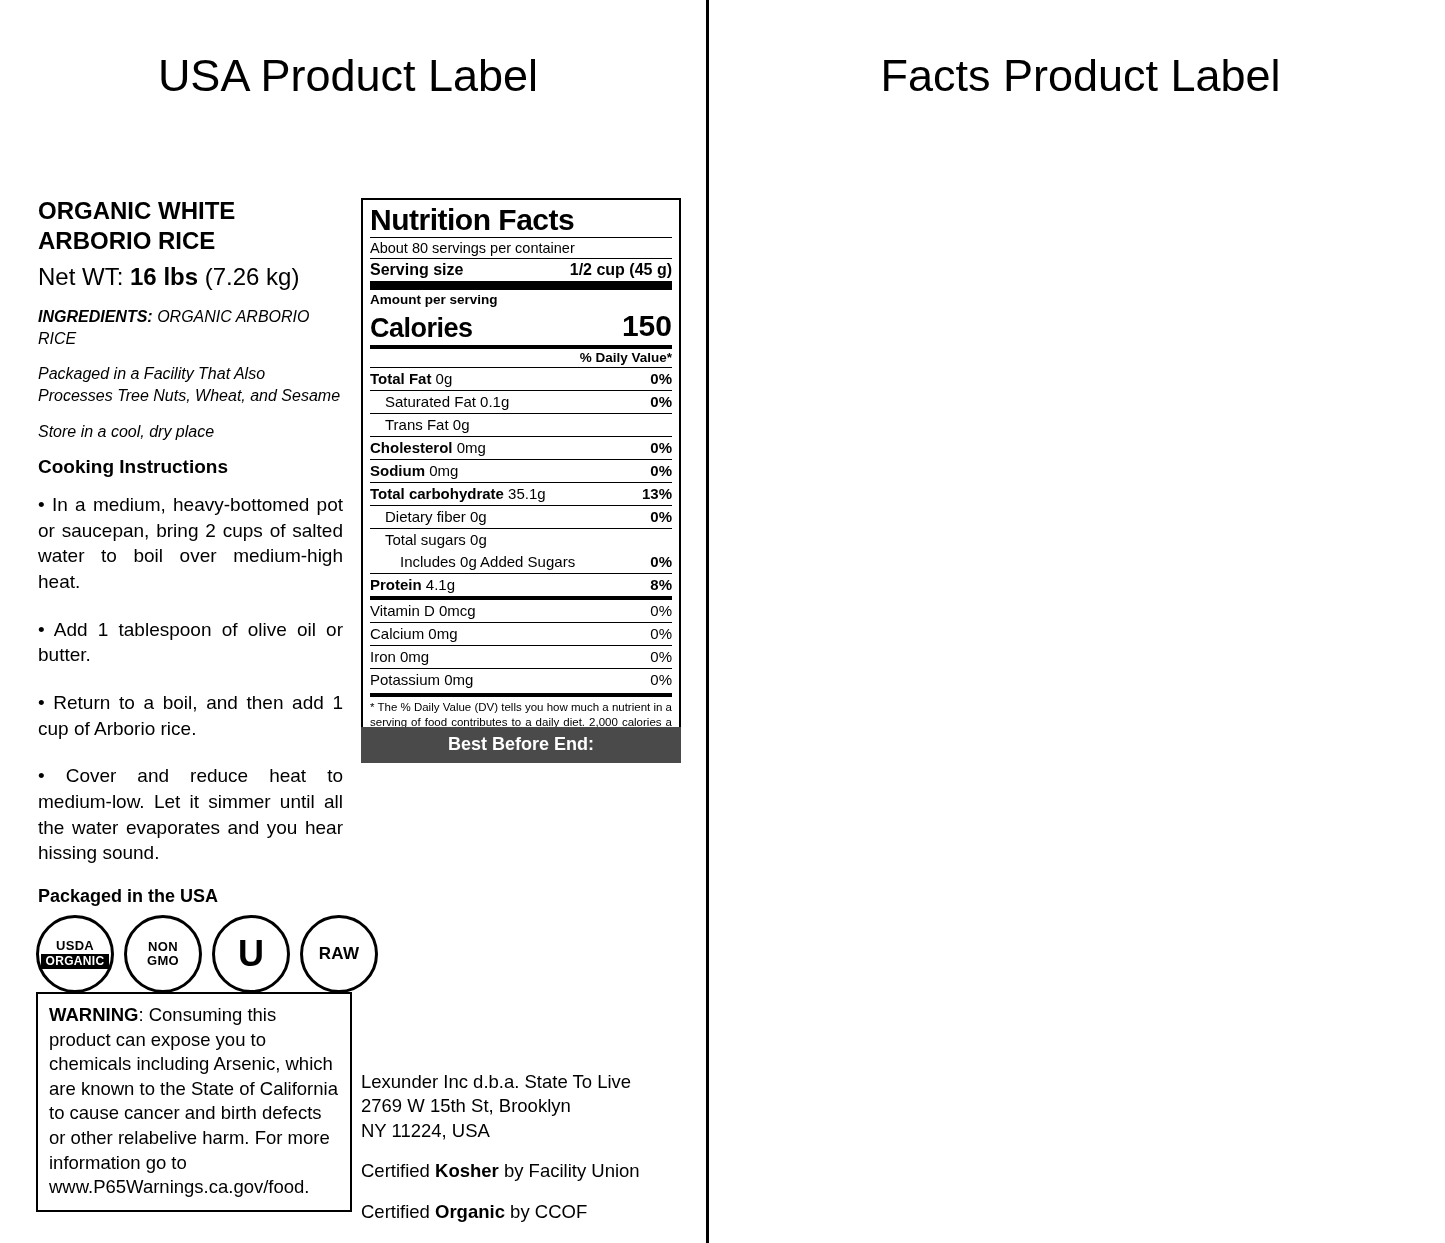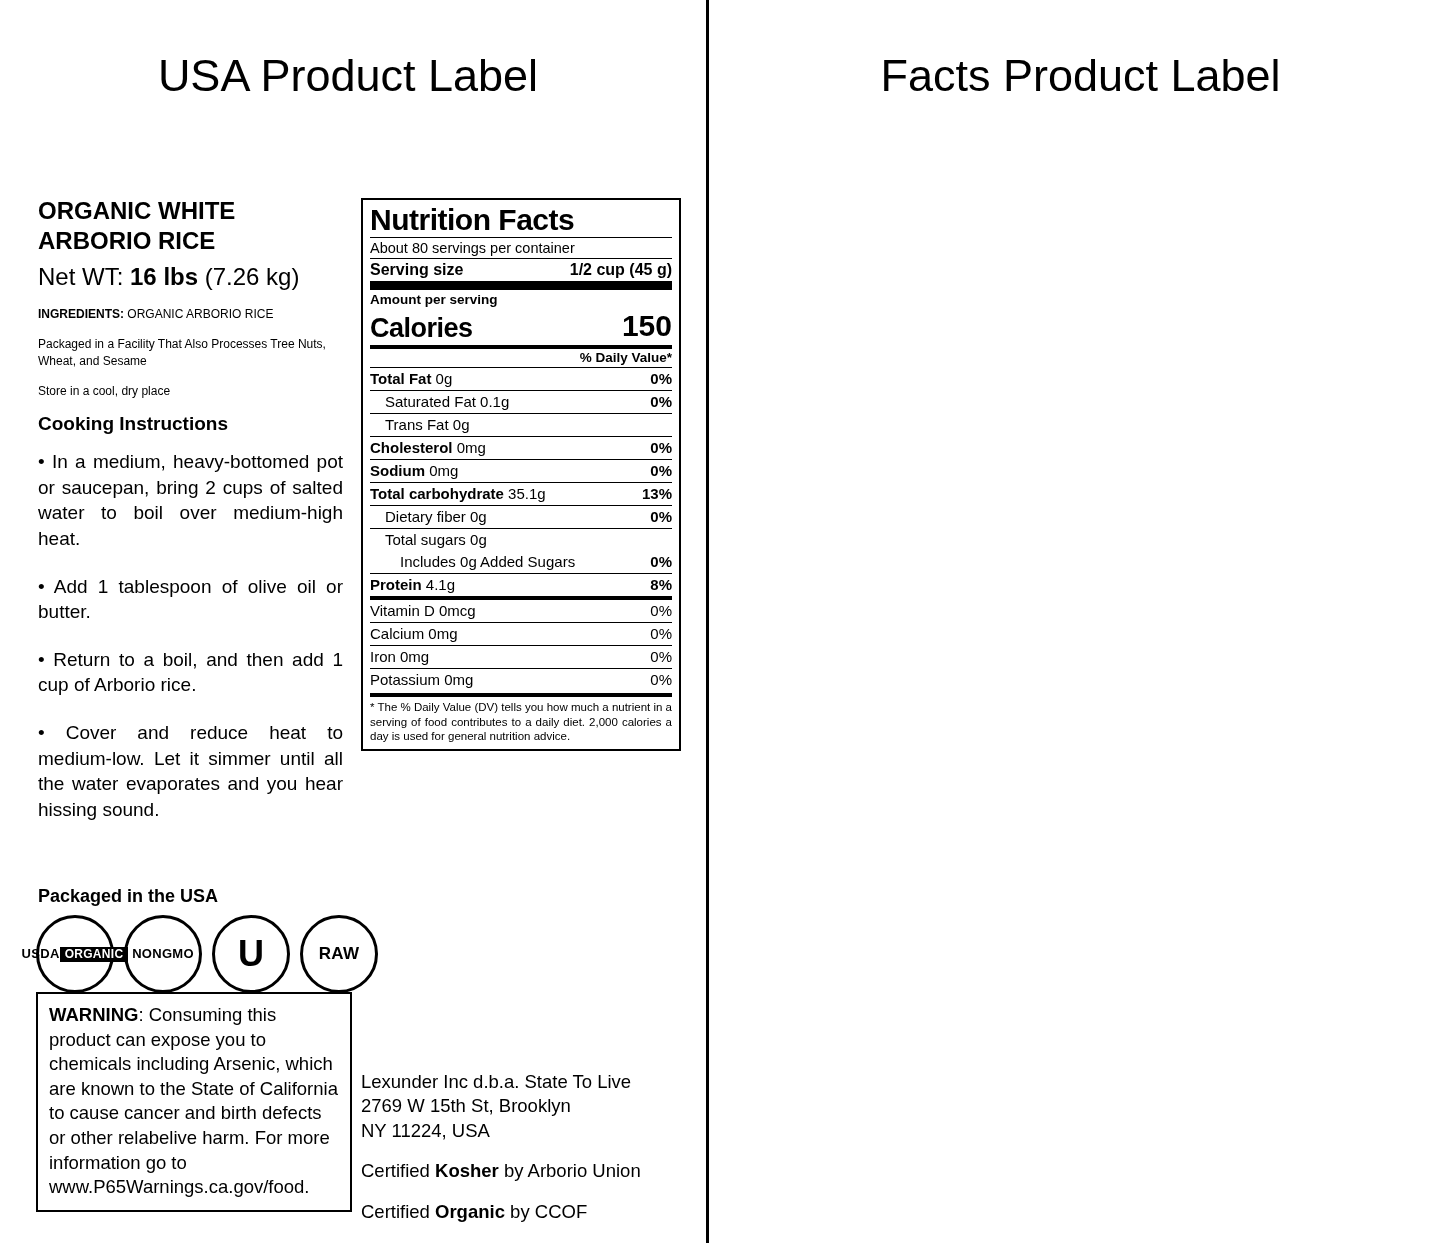--- a/index.html
+++ b/index.html
@@ -46,23 +46,24 @@
     line-height: 1.23;
     margin: 0 0 6px 0;
   }
   .netwt {
     font-size: 24px;
     line-height: 1.3;
     margin: 0 0 14px 0;
   }
   .netwt b { font-weight: bold; }
   .para {
-    font-size: 12px;
+    font-size: 16px;
     line-height: 1.35;
     margin: 8px 0 14px 0;
+    font-style: italic;
   }
   .para b { font-weight: bold; }
   .bold-line { font-weight: bold; font-size: 19px; margin: 0 0 14px 0; }
   .cook-item {
     font-size: 19px;
     line-height: 1.35;
     margin: 0 0 22px 0;
     text-align: justify;
   }
 
@@ -135,21 +136,21 @@
     position: absolute;
     left: 38px; top: 886px;
     font-size: 18px; font-weight: bold;
   }
   .seal-row { display: flex; gap: 10px; align-items: center; }
   .seals-usa { position: absolute; left: 36px; top: 915px; }
   .seal {
     width: 78px; height: 78px;
     border: 3px solid #000;
     border-radius: 50%;
-    display: flex; flex-direction: row;
+    display: flex; flex-direction: column;
     align-items: center; justify-content: center;
     font-weight: bold;
     line-height: 1.05;
   }
   .seal .s1 { font-size: 13px; letter-spacing: 0.3px; }
   .seal-usda { position: relative; }
   .seal-usda .band {
     background: #000; color: #fff;
     font-size: 12px; letter-spacing: 0.3px;
     padding: 1px 5px; margin-top: 1px;
@@ -278,20 +279,21 @@
         <span class="r" style="font-weight:normal">0%</span>
       </div>
       <div class="nf-line">
         <span class="l"><span>Potassium</span> <span>0mg</span></span>
         <span class="r" style="font-weight:normal">0%</span>
       </div>
       <div class="rule-med" style="margin-top:2px;"></div>
       <div class="nf-foot">* The % Daily Value (DV) tells you how much a nutrient in a serving of food contributes to a daily diet. 2,000 calories a day is used for general nutrition advice.</div>
     </div>
 
+    <div class="best-before">Best Before End:</div>
 
     <div class="pkg-usa-label">Packaged in the USA</div>
 
     <div class="seals-usa seal-row">
       <div class="seal seal-usda">
         <span class="s1">USDA</span>
         <span class="band">ORGANIC</span>
       </div>
       <div class="seal">
         <span class="s1">NON</span>
@@ -309,21 +311,21 @@
       <b>WARNING</b><span>: Consuming this product can expose you to chemicals including Arsenic, which are known to the State of California to cause cancer and birth defects or other relabelive harm. For more information go to www.P65Warnings.ca.gov/food.</span>
     </div>
 
     <div class="usa-addr">
       <p>
         <span>Lexunder Inc d.b.a. State To Live</span><br>
         <span>2769 W 15th St, Brooklyn</span><br>
         <span>NY 11224, USA</span>
       </p>
       <p>
-        <span>Certified </span><b>Kosher</b><span> by Arborio Union</span>
+        <span>Certified </span><b>Kosher</b><span> by Facility Union</span>
       </p>
       <p>
         <span>Certified </span><b>Organic</b><span> by CCOF</span>
       </p>
     </div>
   </div>
 
   <div class="panel panel-can">
     <div class="panel-title can-title">Facts Product Label</div>
 

